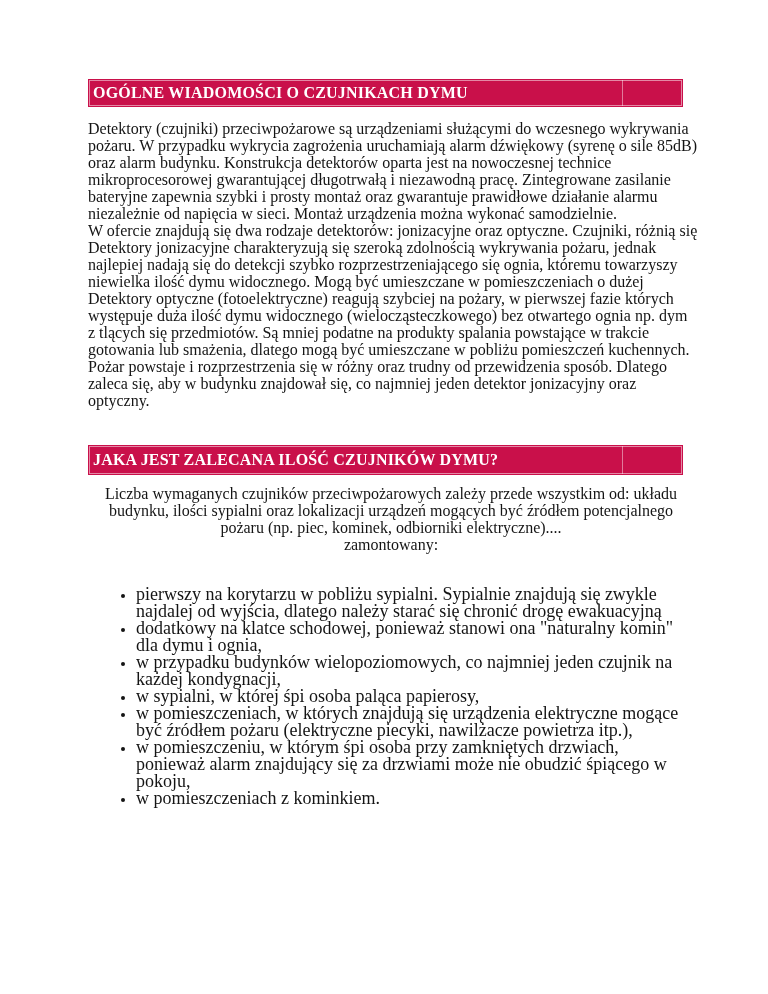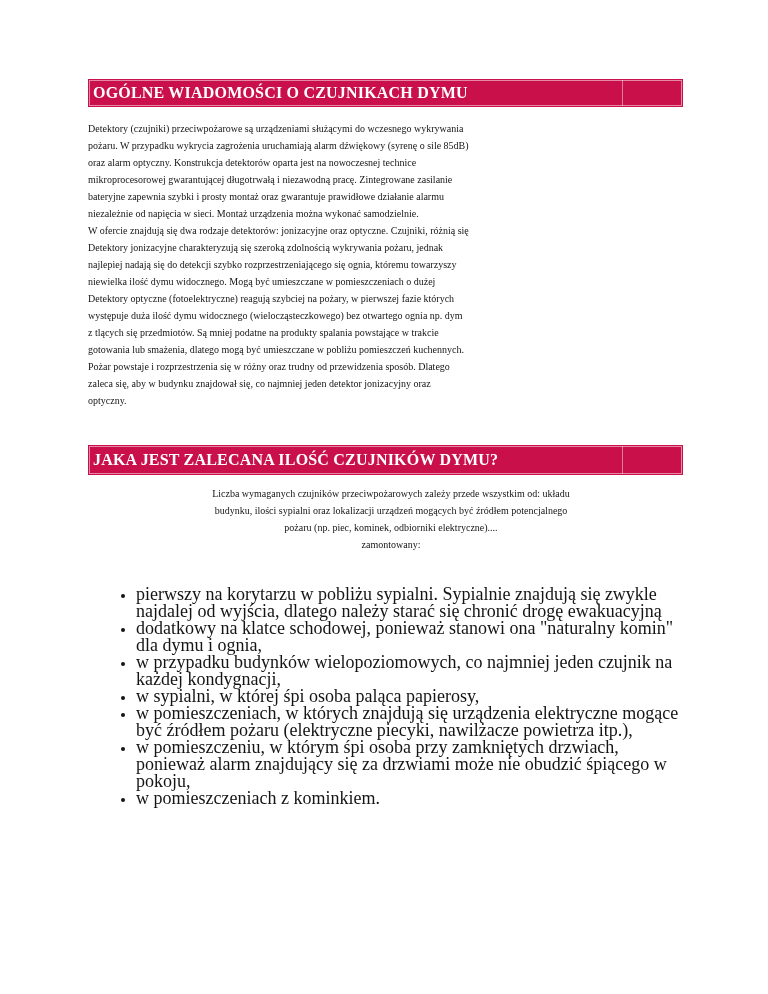--- a/index.html
+++ b/index.html
@@ -38,21 +38,21 @@
     color: #ffffff;
     font-weight: bold;
     font-size: 16px;
     letter-spacing: 0.2px;
     white-space: nowrap;
   }
   .text-block {
     position: absolute;
     left: 88px;
     width: 606px;
-    font-size: 10px;
+    font-size: 16px;
     line-height: 17px;
   }
   .text-block .tline {
     white-space: nowrap;
     height: 17px;
   }
   .bullet-list {
     position: absolute;
     left: 88px;
     width: 595px;
@@ -81,21 +81,21 @@
   <div class="section-bar" id="bar-1">
     <div class="bar-main">
       <span class="section-title">OGÓLNE WIADOMOŚCI O CZUJNIKACH DYMU</span>
     </div>
     <div class="bar-end-cell"></div>
   </div>
 
   <div class="text-block" id="para-1">
       <div class="tline">Detektory (czujniki) przeciwpożarowe są urządzeniami służącymi do wczesnego wykrywania</div>
       <div class="tline">pożaru. W przypadku wykrycia zagrożenia uruchamiają alarm dźwiękowy (syrenę o sile 85dB)</div>
-      <div class="tline">oraz alarm optyczny. Konstrukcja detektorów oparta jest na nowoczesnej technice</div>
+      <div class="tline">oraz alarm budynku. Konstrukcja detektorów oparta jest na nowoczesnej technice</div>
       <div class="tline">mikroprocesorowej gwarantującej długotrwałą i niezawodną pracę. Zintegrowane zasilanie</div>
       <div class="tline">bateryjne zapewnia szybki i prosty montaż oraz gwarantuje prawidłowe działanie alarmu</div>
       <div class="tline">niezależnie od napięcia w sieci. Montaż urządzenia można wykonać samodzielnie.</div>
       <div class="tline">W ofercie znajdują się dwa rodzaje detektorów: jonizacyjne oraz optyczne. Czujniki, różnią się</div>
       <div class="tline">Detektory jonizacyjne charakteryzują się szeroką zdolnością wykrywania pożaru, jednak</div>
       <div class="tline">najlepiej nadają się do detekcji szybko rozprzestrzeniającego się ognia, któremu towarzyszy</div>
       <div class="tline">niewielka ilość dymu widocznego. Mogą być umieszczane w pomieszczeniach o dużej</div>
       <div class="tline">Detektory optyczne (fotoelektryczne) reagują szybciej na pożary, w pierwszej fazie których</div>
       <div class="tline">występuje duża ilość dymu widocznego (wielocząsteczkowego) bez otwartego ognia np. dym</div>
       <div class="tline">z tlących się przedmiotów. Są mniej podatne na produkty spalania powstające w trakcie</div>

